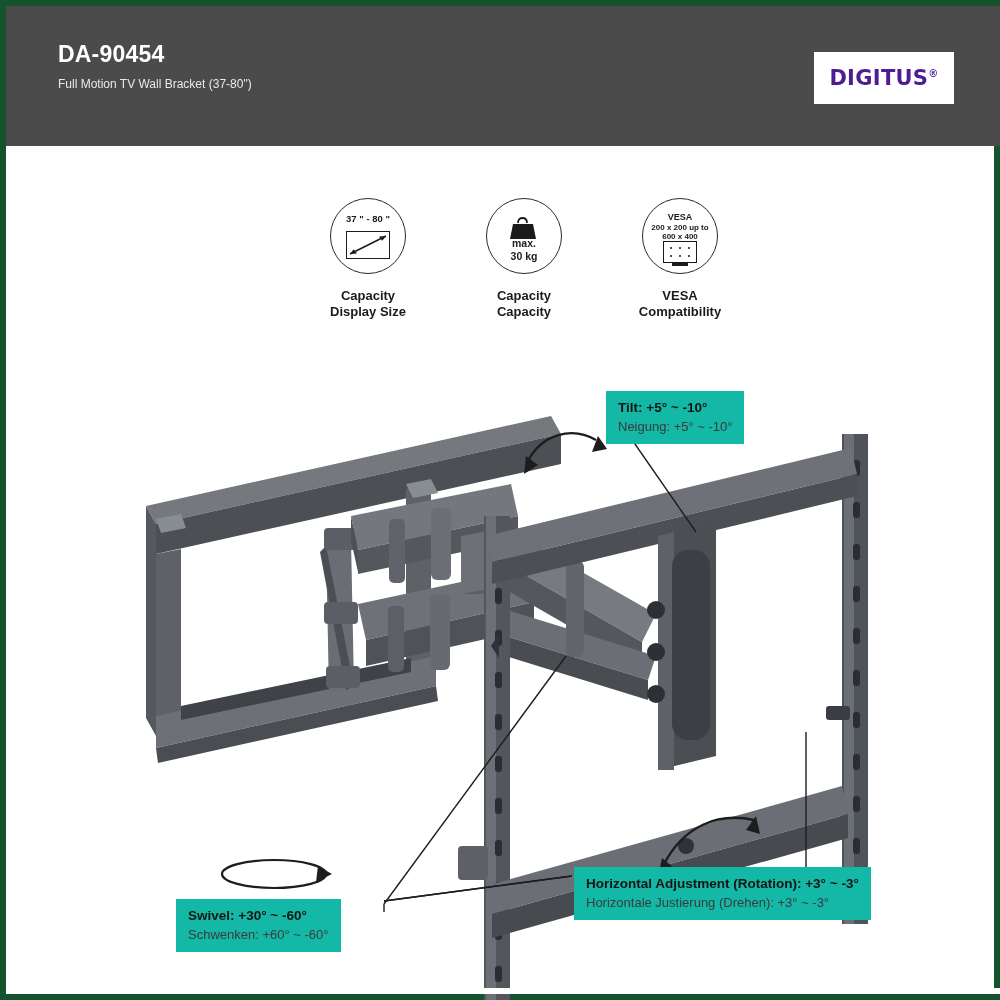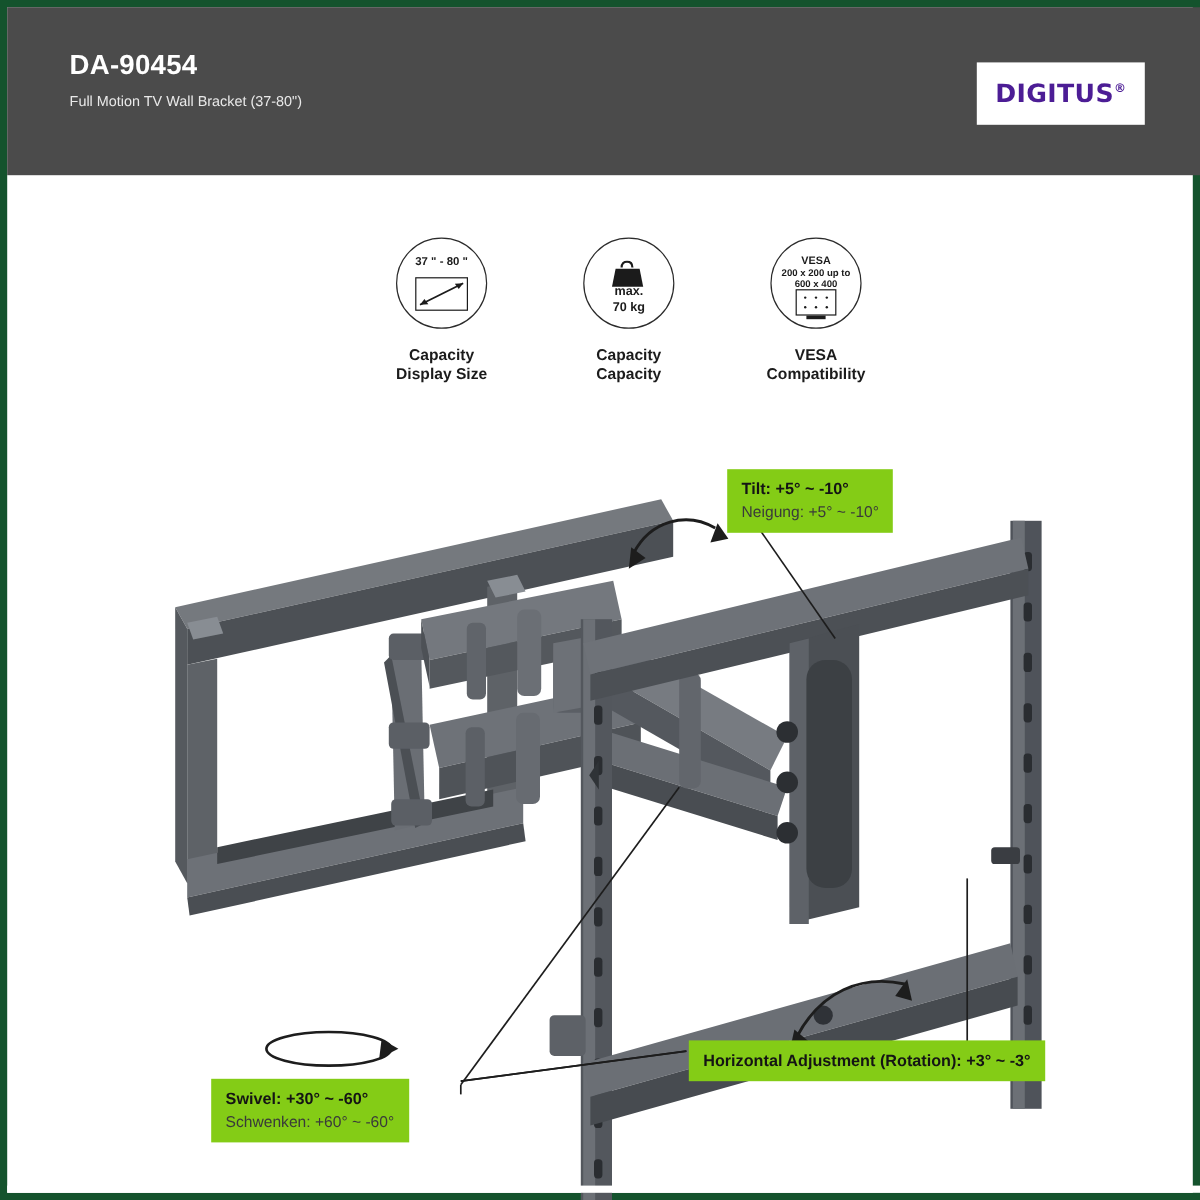--- a/index.html
+++ b/index.html
@@ -166,21 +166,21 @@
   .illustration {
     position: absolute;
     left: 0; top: 350px;
     width: 1000px; height: 650px;
   }
   .illustration svg { display: block; }
 
   
   .callout {
     position: absolute;
-    background: #84cc16;
+    background: #14b8a6;
     padding: 7px 12px 8px 12px;
     line-height: 19px;
   }
   .callout .line1 {
     font-size: 13.5px;
     font-weight: bold;
     color: #141414;
     white-space: nowrap;
   }
   .callout .line2 {
@@ -234,21 +234,21 @@
     </div>
 
     <div class="feature">
       <div class="circle">
         <svg class="bag" width="30" height="24" viewBox="0 0 30 24">
           <path d="M9 6 C9 2.5 11 1 13.5 1 C16 1 18 2.5 18 6" fill="none" stroke="#1b1b1b" stroke-width="1.8"></path>
           <path d="M4 7 H24 L27 22 H1 Z" fill="#1b1b1b"></path>
         </svg>
         <div class="kg-text">
           <div>max.</div>
-          <div>70 kg</div>
+          <div>30 kg</div>
         </div>
       </div>
       <div class="feature-caption">
         <div>Capacity</div>
         <div>Capacity</div>
       </div>
     </div>
 
     <div class="feature">
       <div class="circle">
@@ -421,16 +421,17 @@
     <div class="line2">Neigung: +5° ~ -10°</div>
   </div>
 
   <div class="callout swivel">
     <div class="line1">Swivel: +30° ~ -60°</div>
     <div class="line2">Schwenken: +60° ~ -60°</div>
   </div>
 
   <div class="callout horiz">
     <div class="line1">Horizontal Adjustment (Rotation): +3° ~ -3°</div>
+    <div class="line2">Horizontale Justierung (Drehen): +3° ~ -3°</div>
   </div>
 
   <div class="footer-bar"></div>
 </div>
 
 </body></html>

